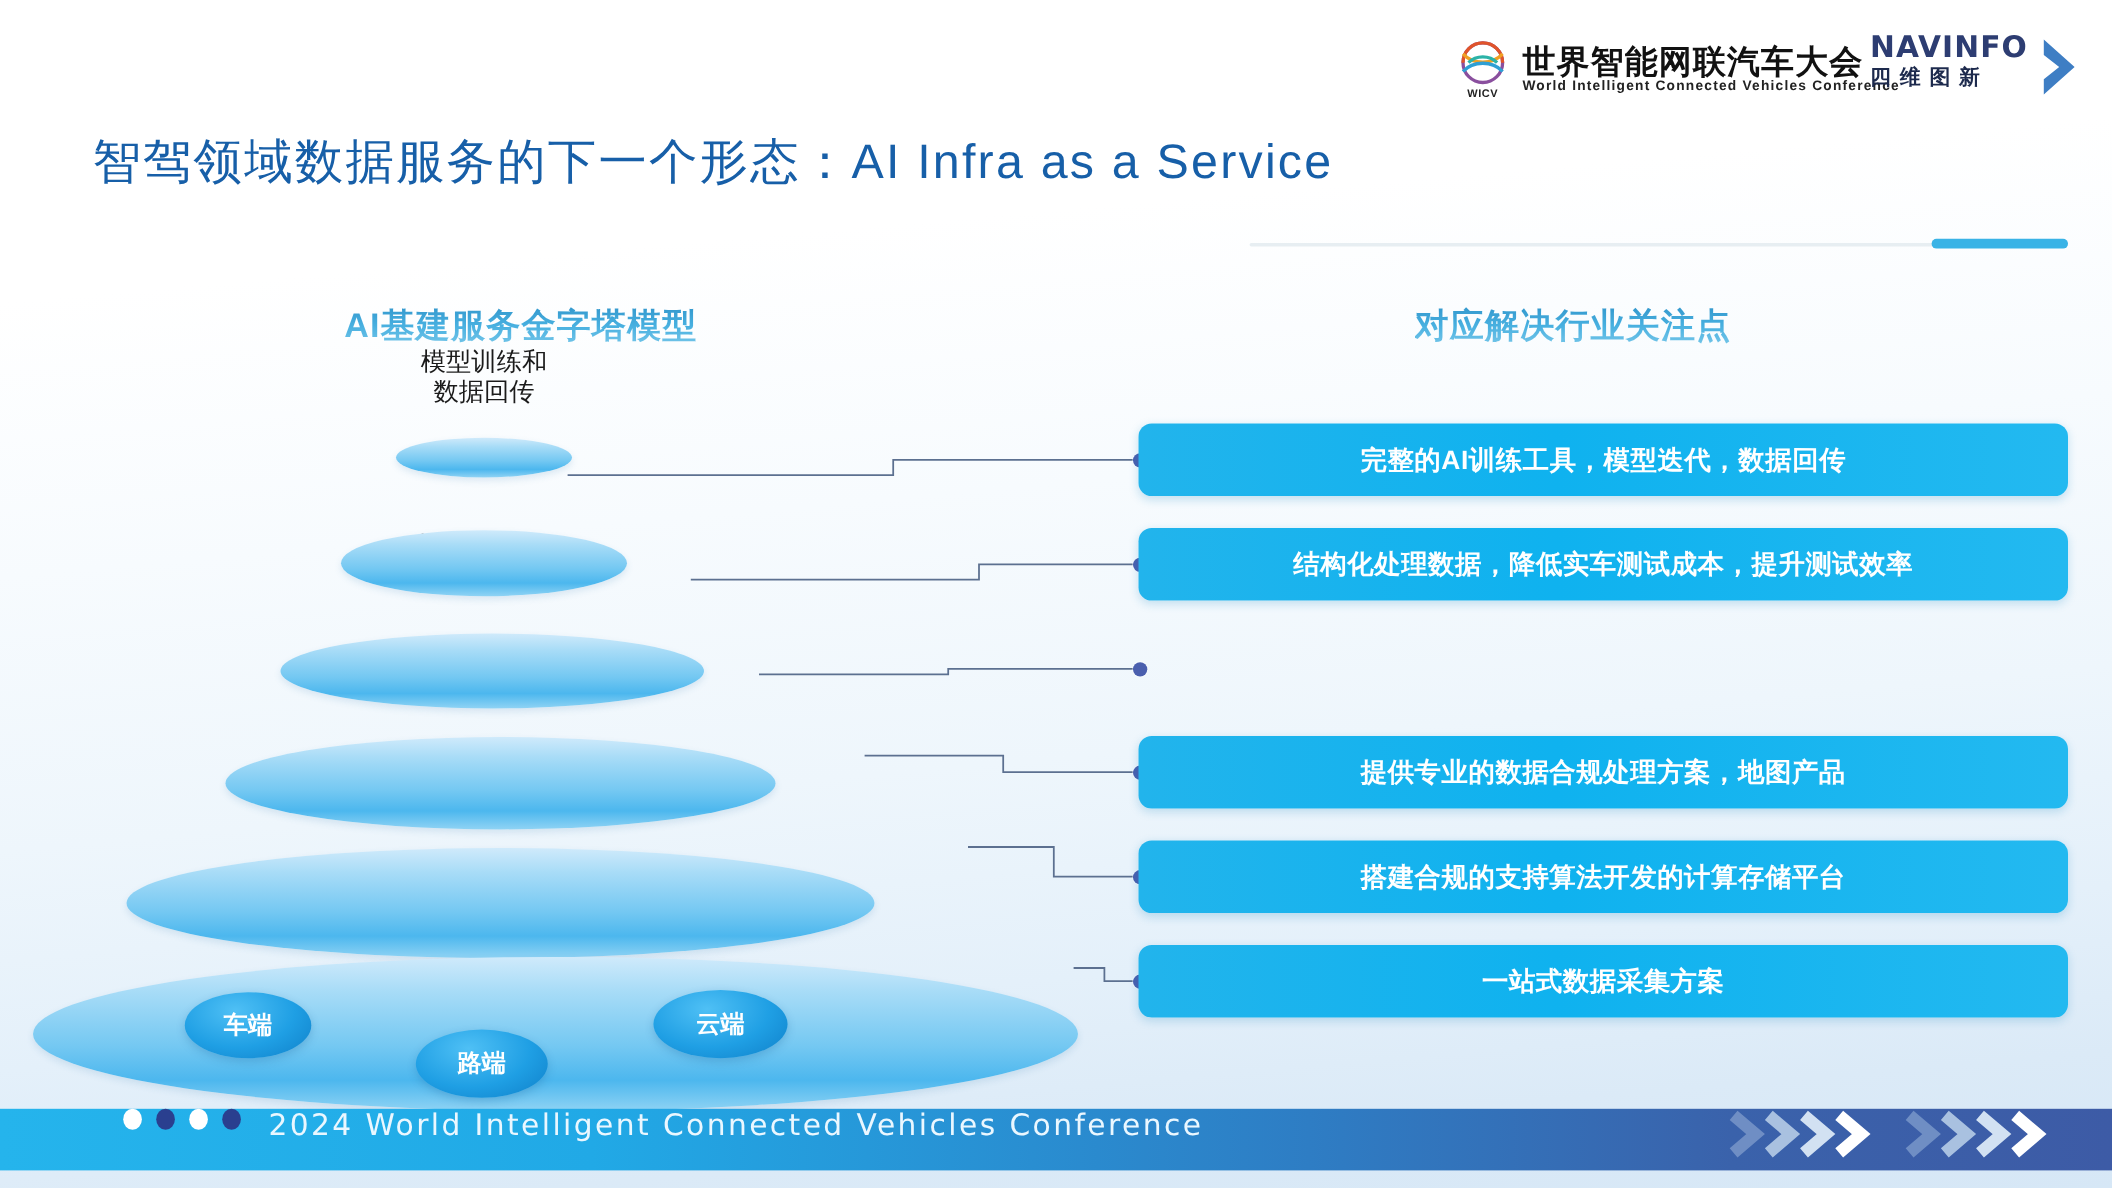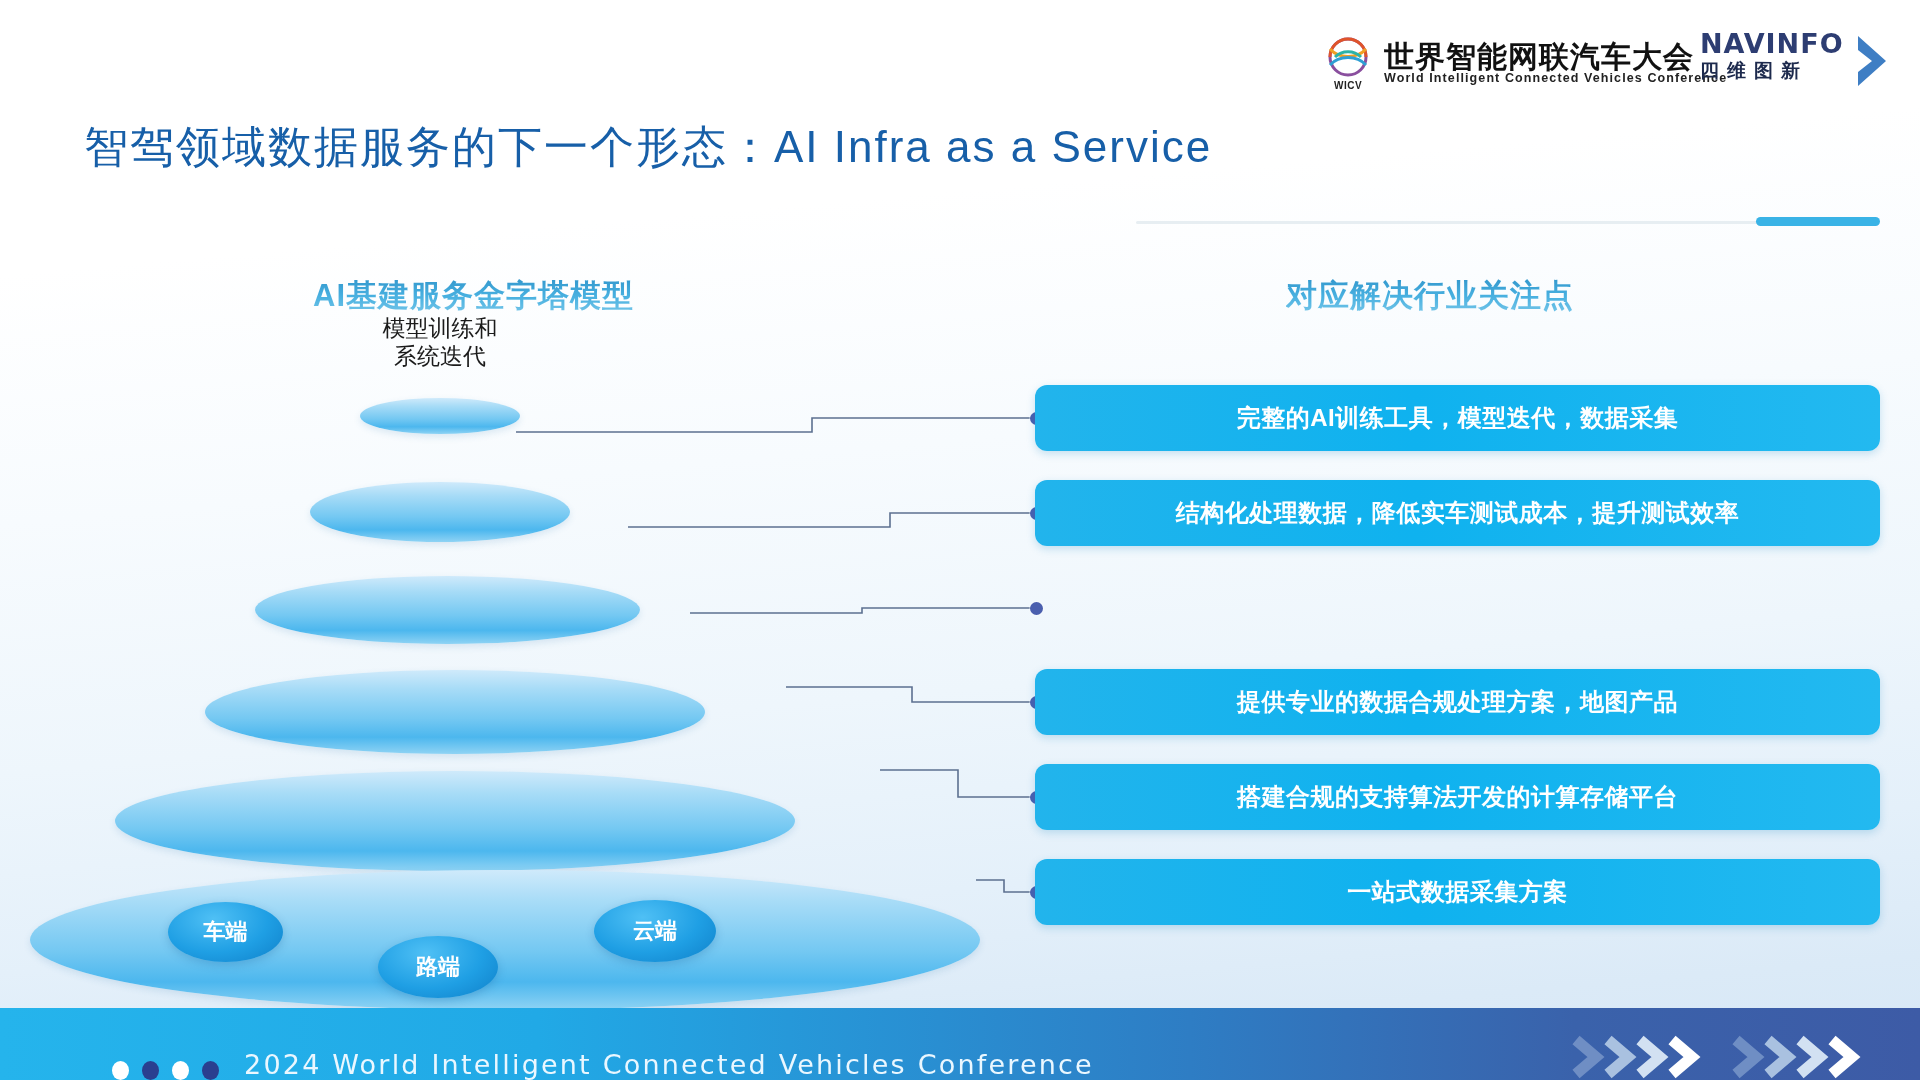--- a/index.html
+++ b/index.html
@@ -188,25 +188,25 @@
     background: #4a5fae;
     box-shadow: 0 0 0 1px rgba(255,255,255,.35);
   }
 
   
   #connectors { position: absolute; left: 0; top: 0; width: 1920px; height: 1080px; pointer-events: none; }
 
   
   .footer {
     position: absolute;
-    left: 0; bottom: 0;
-    width: 1920px; height: 72px;
+    left: 0; bottom: 16px;
+    width: 1920px; height: 56px;
     background: linear-gradient(90deg, #25b4ec 0%, #21a9e6 28%, #2e7dc4 62%, #3a62ab 82%, #3d5ba6 100%);
     display: flex;
-    align-items: flex-end;
+    align-items: flex-start;
   }
   .footer-dots { display: flex; gap: 13px; margin-left: 112px; }
   .fdot { width: 17px; height: 19px; border-radius: 50%; }
   .footer-text {
     margin-left: 25px;
     color: #eaf7ff;
     font-size: 27px;
     letter-spacing: 2.2px;
     font-family: "DejaVu Sans", sans-serif;
   }
@@ -262,21 +262,21 @@
       <path d="M786 687 L912 687 L912 702 L1036 702"></path>
       <path d="M880 770 L958 770 L958 797 L1036 797"></path>
       <path d="M976 880 L1004 880 L1004 892 L1036 892"></path>
     </g>
   </svg>
 
   <div id="pyramid">
 
     <div class="layer" style="left:300px; top:0px; width:280px;">
       <div class="layer-label" style="top:-16px;">模型训练和
-系统迭代</div>
+数据回传</div>
       <div class="ellipse" style="left:60px; top:68px; width:160px; height:36px;"></div>
     </div>
 
     <div class="layer" style="left:250px; top:100px; width:380px;">
       <div class="layer-label" style="top:52px;">场景库/仿真</div>
       <div class="ellipse" style="left:60px; top:52px; width:260px; height:60px;"></div>
     </div>
 
     <div class="layer" style="left:210px; top:200px; width:470px;">
       <div class="layer-label" style="top:52px;">数据标注</div>
@@ -296,21 +296,21 @@
     <div class="layer" style="left:20px; top:490px; width:980px;">
       <div class="layer-label" style="top:78px;">数据采集，数据回传</div>
       <div class="ellipse" style="left:10px; top:50px; width:950px; height:140px;"></div>
       <div class="pill" style="left:148px; top:82px; width:115px; height:60px;">车端</div>
       <div class="pill" style="left:358px; top:116px; width:120px; height:62px;">路端</div>
       <div class="pill" style="left:574px; top:80px; width:122px; height:62px;">云端</div>
     </div>
   </div>
 
   <div class="node-dot" style="left:1030px; top:412px;"></div>
-  <div class="bar" style="top:385px;">完整的AI训练工具，模型迭代，数据采集</div>
+  <div class="bar" style="top:385px;">完整的AI训练工具，模型迭代，数据回传</div>
 
   <div class="node-dot" style="left:1030px; top:507px;"></div>
   <div class="bar" style="top:480px;">结构化处理数据，降低实车测试成本，提升测试效率</div>
 
   <div class="node-dot" style="left:1030px; top:602px;"></div>
 
   <div class="node-dot" style="left:1030px; top:696px;"></div>
   <div class="bar" style="top:669px;">提供专业的数据合规处理方案，地图产品</div>
 
   <div class="node-dot" style="left:1030px; top:791px;"></div>

